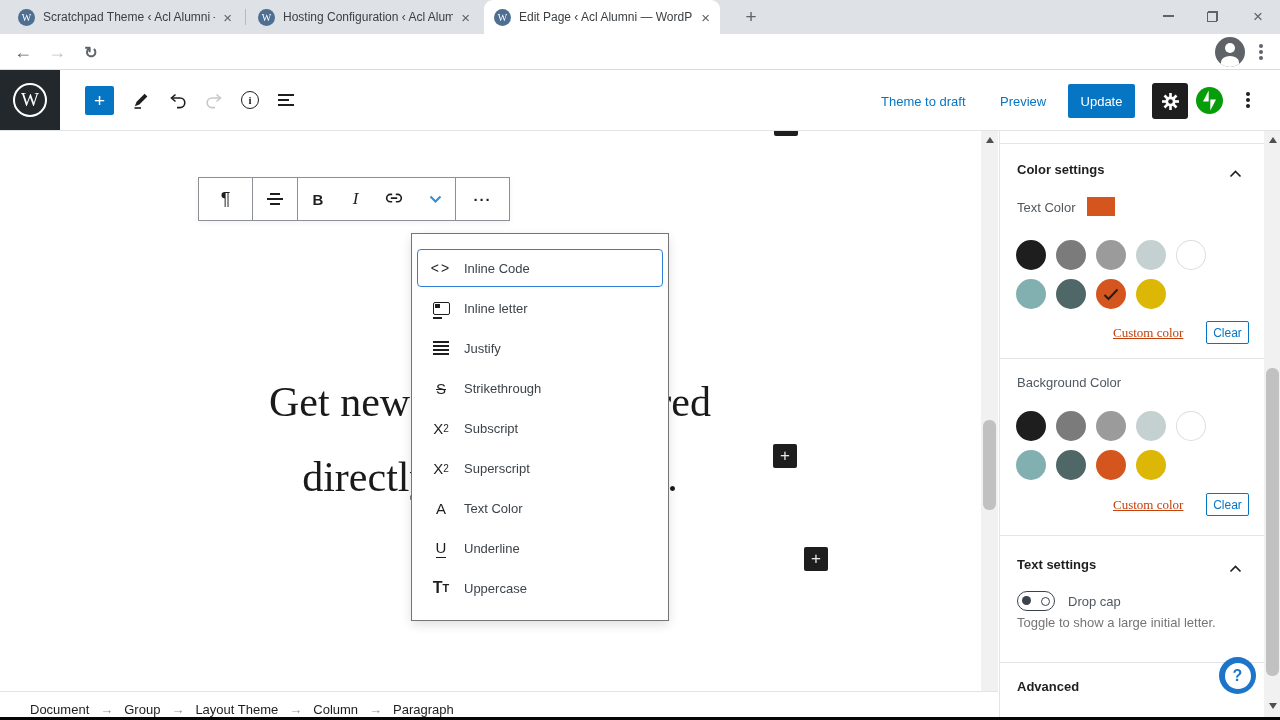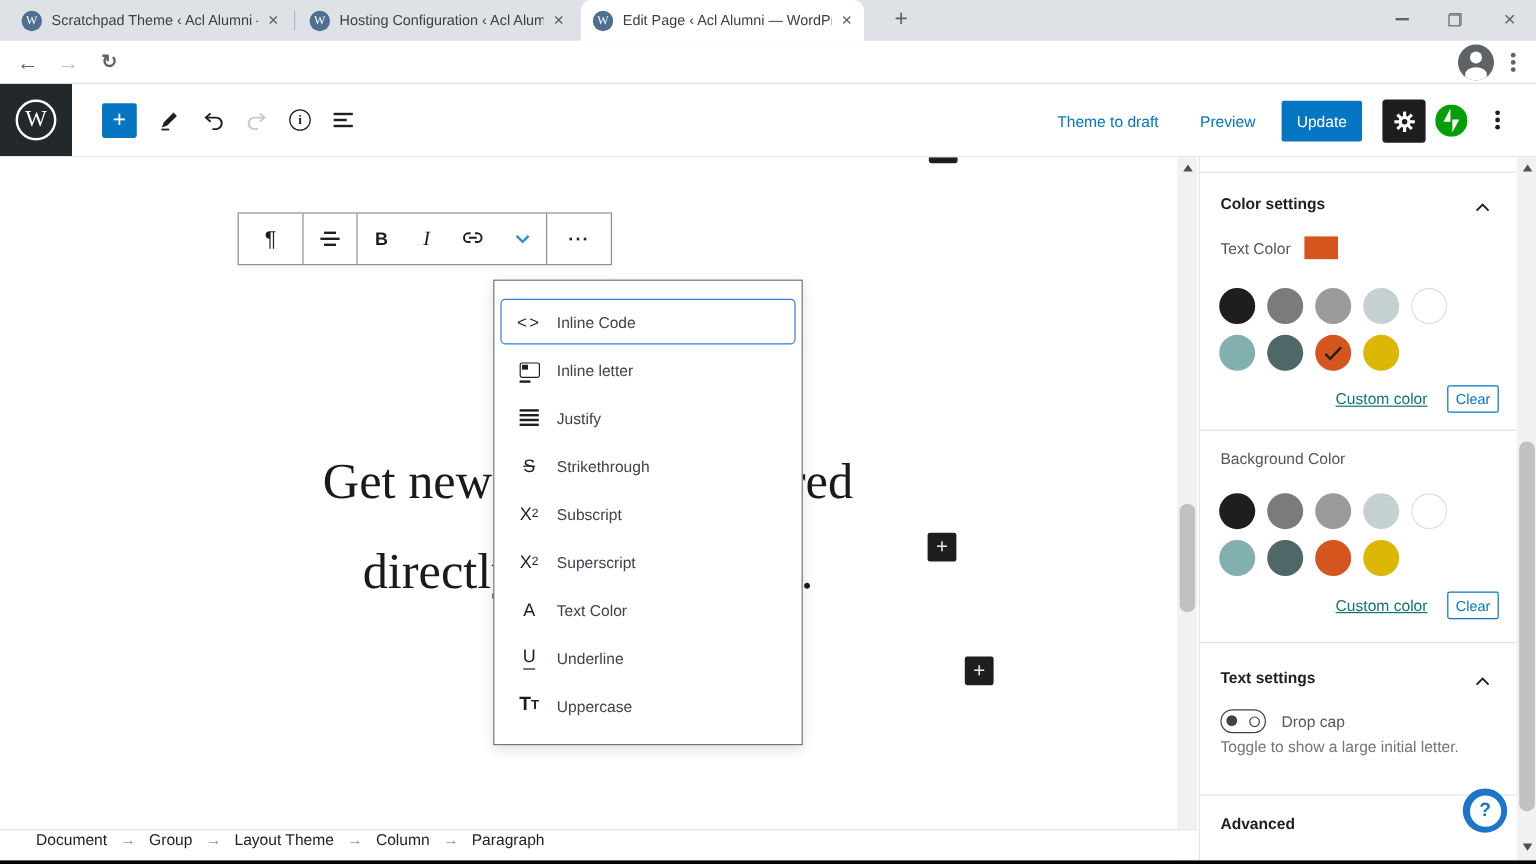--- a/index.html
+++ b/index.html
@@ -105,32 +105,32 @@
 
   
   #sidebar { position:absolute; left:999px; top:131px; width:281px; height:586px; background:#fff; border-left:1px solid #e2e4e7; }
   .sb-divider { position:absolute; left:0; width:264px; height:1px; background:#e2e4e7; }
   .panel-title { position:absolute; left:17px; font-size:13px; font-weight:bold; color:#1e1e1e; }
   .sb-label { position:absolute; left:17px; font-size:13px; color:#50575e; }
   .chev-up { position:absolute; left:229px; }
   .swatch-row { position:absolute; left:16px; display:flex; gap:10px; }
   .swatch { width:30px; height:30px; border-radius:50%; position:relative; display:flex; align-items:center; justify-content:center; }
   .swatch.white-sw { box-shadow:inset 0 0 0 1px #ddd; }
-  .custom-link { position:absolute; font-size:13px; color:#0f766e; text-decoration:underline; }
+  .custom-link { position:absolute; font-size:13px; color:#c2410c; text-decoration:underline;font-family:Liberation Serif, serif; }
   .clear-btn { position:absolute; left:206px; width:43px; height:23px; border:1px solid #0675c4; border-radius:2px; background:#fff; color:#0675c4; font-size:12px; display:flex; align-items:center; justify-content:center; }
   .cur-swatch { position:absolute; left:87px; width:28px; height:19px; }
   .toggle { position:absolute; left:17px; width:38px; height:20px; border:1.5px solid #3c434a; border-radius:10px; }
   .toggle::before { content:""; position:absolute; left:4px; top:3.5px; width:9px; height:9px; border-radius:50%; background:#3c434a; }
   .toggle::after { content:""; position:absolute; right:4.5px; top:4.5px; width:7px; height:7px; border:1.5px solid #3c434a; border-radius:50%; }
   .help-btn { position:absolute; left:219px; top:526px; width:37px; height:37px; border-radius:50%; background:#1c75c8; display:flex; align-items:center; justify-content:center; }
   .help-inner { width:26px; height:26px; border-radius:50%; background:#fff; color:#1c75c8; font-size:16px; font-weight:bold; display:flex; align-items:center; justify-content:center; }
   .dropcap-help { position:absolute; left:17px; font-size:13px; color:#757575; }
 
   
-  #breadcrumbbar { position:absolute; left:0; top:691px; width:998px; height:26px; background:#fff; border-top:1px solid #e2e4e7; display:flex; align-items:flex-start; padding-left:30px; }
+  #breadcrumbbar { position:absolute; left:0; top:691px; width:998px; height:26px; background:#fff; border-top:1px solid #e2e4e7; display:flex; align-items:flex-end; padding-left:30px; }
   .bc-item { font-size:13px; color:#1e1e1e; }
   .bc-sep { font-size:13px; color:#949494; margin:0 11px; }
   #blackstrip { position:absolute; left:0; top:717px; width:1280px; height:3px; background:#050505; }
 </style>
 </head>
 <body>
 
 <div id="tabstrip">
   <div class="tab" style="left:8px; width:234px;">
     <span class="favicon">W</span>

